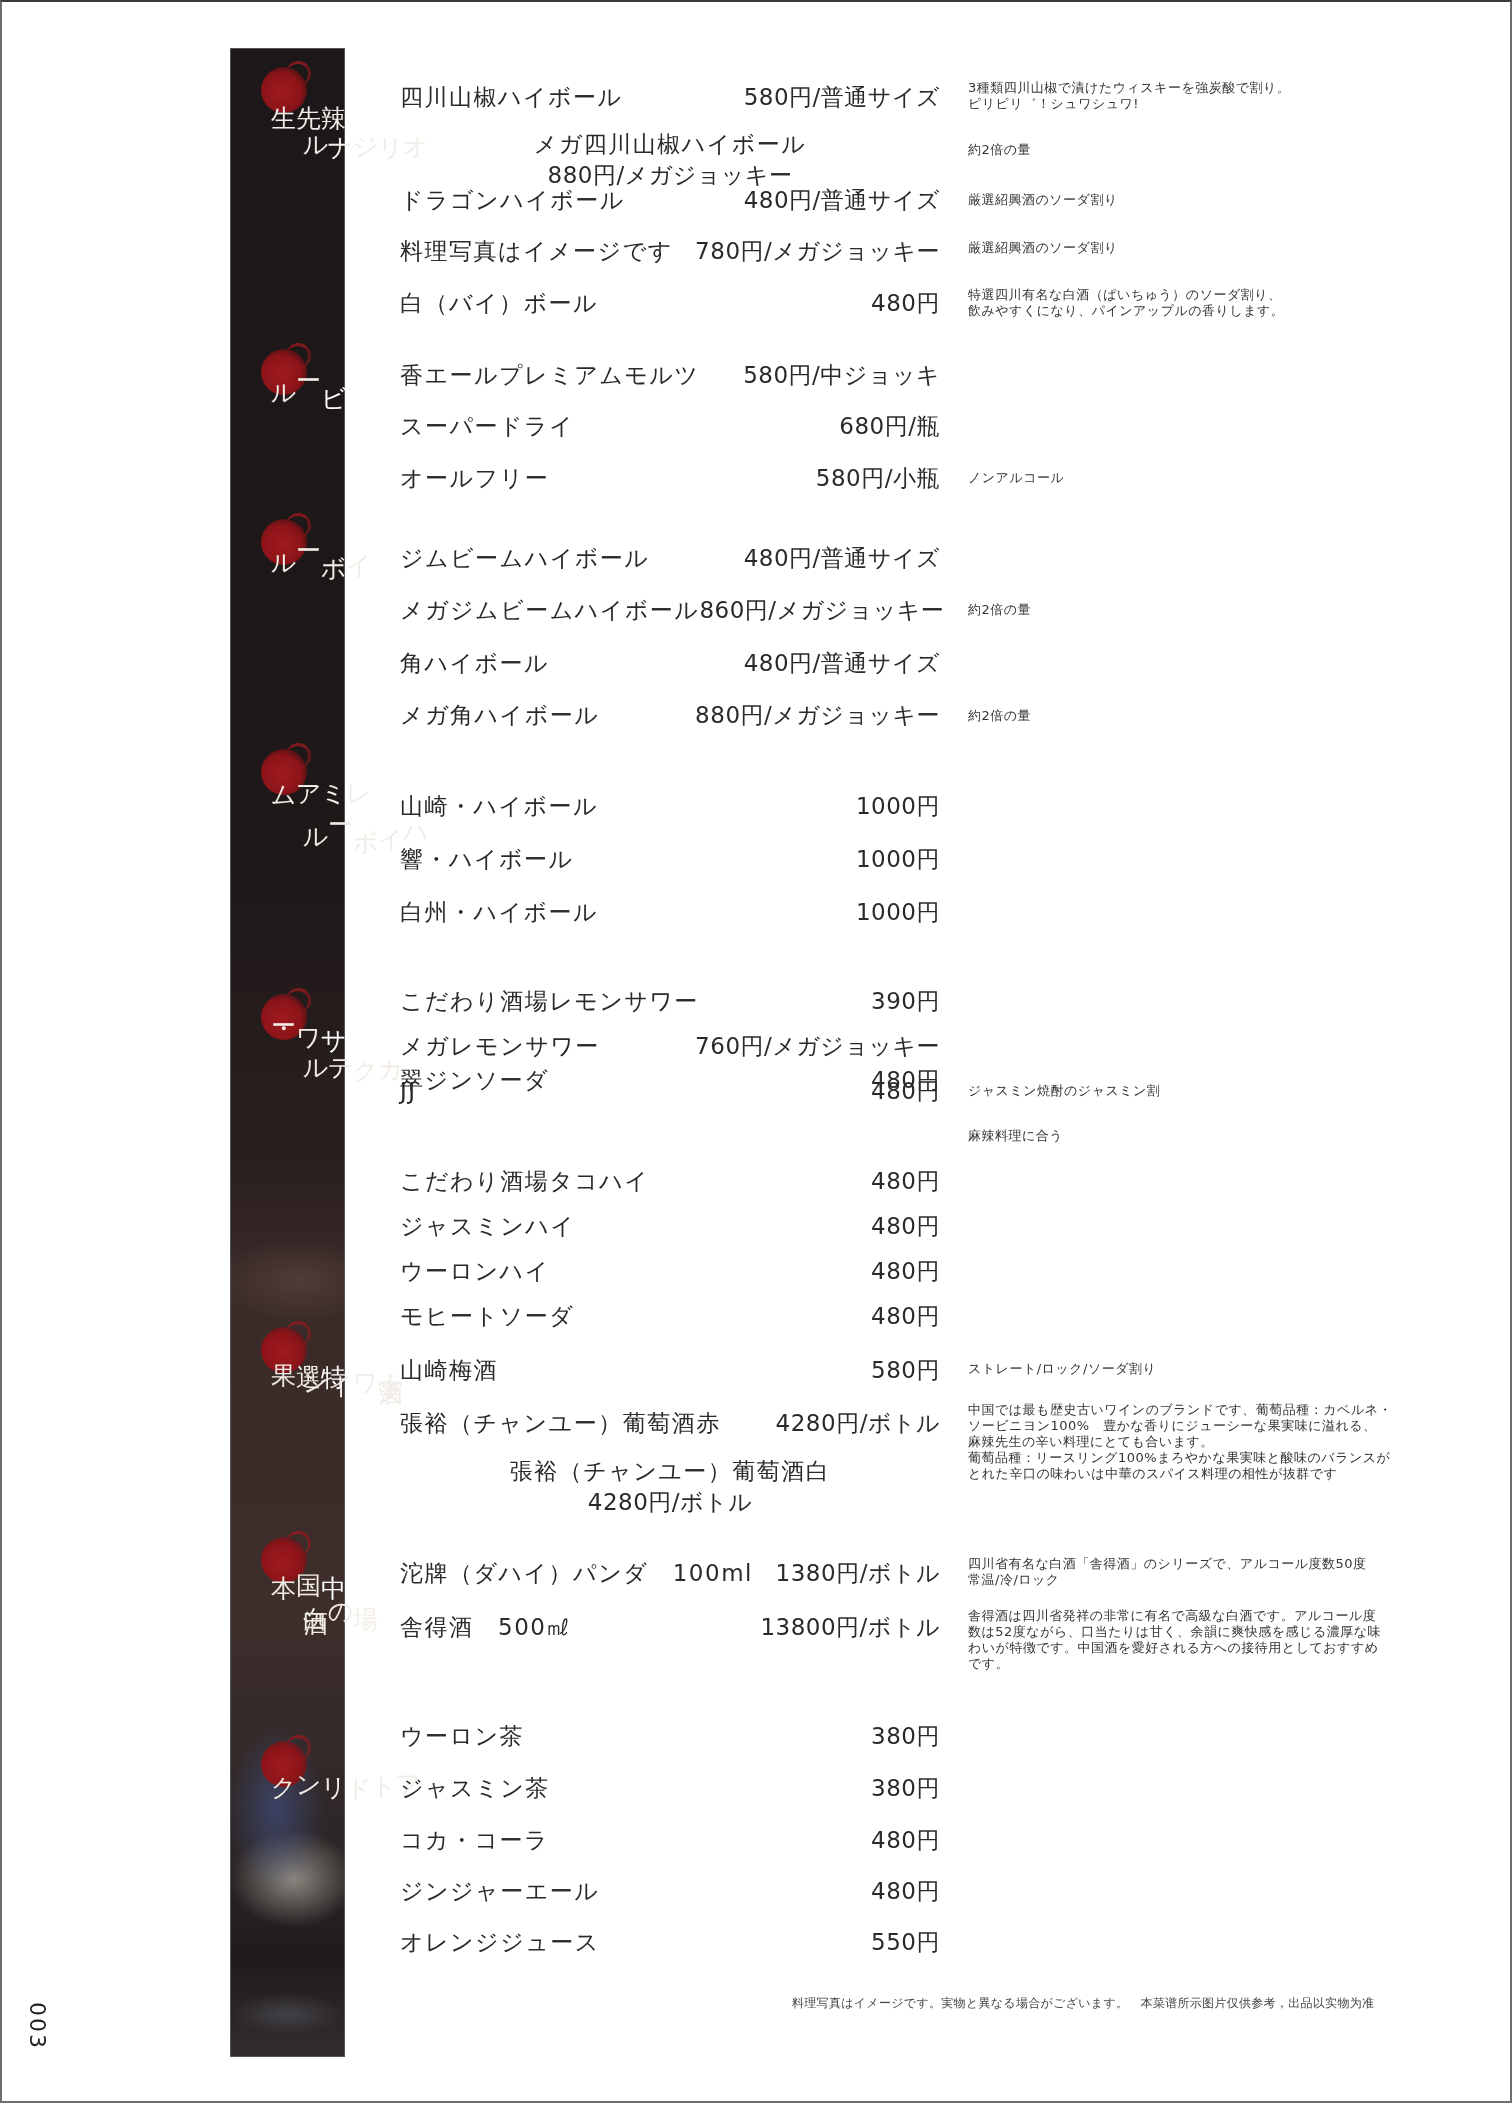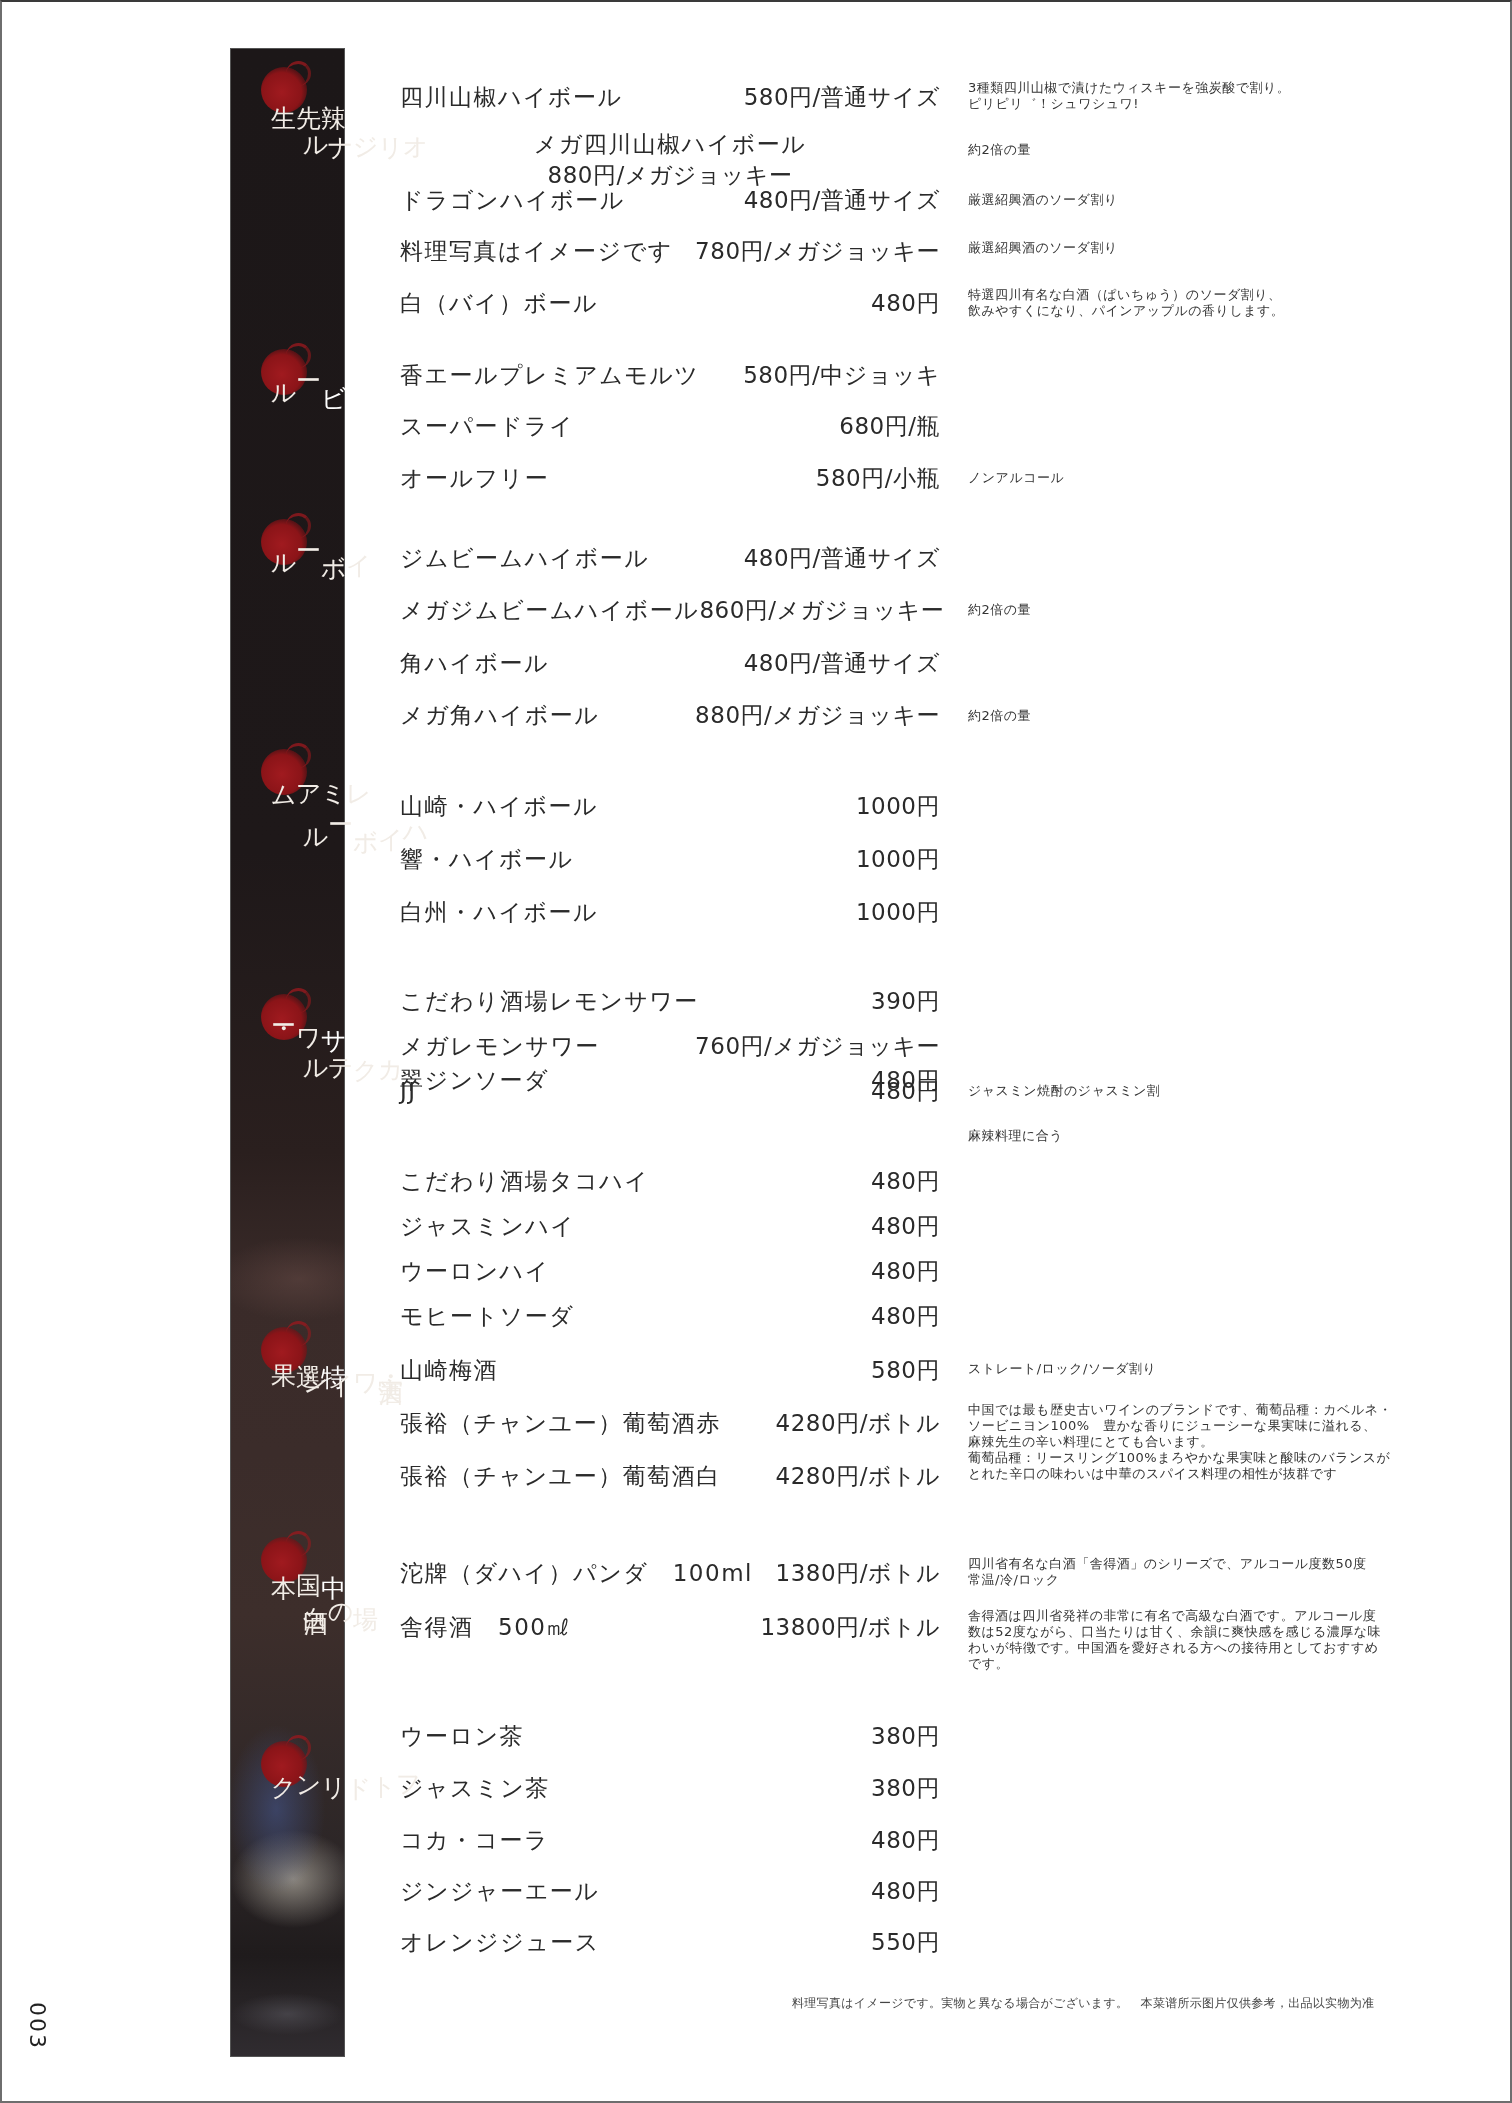--- a/index.html
+++ b/index.html
@@ -205,21 +205,21 @@
       <span class="price">480円</span>
     </div>
     <div class="item" style="top: 1350px;">
       <span class="name">山崎梅酒</span>
       <span class="price">580円</span>
     </div>
     <div class="item" style="top: 1403px;">
       <span class="name">張裕（チャンユー）葡萄酒赤</span>
       <span class="price">4280円/ボトル</span>
     </div>
-    <div class="item" style="top: 1456px;">
+    <div class="item" style="top: 1456px; flex-direction: column;">
       <span class="name">張裕（チャンユー）葡萄酒白</span>
       <span class="price">4280円/ボトル</span>
     </div>
     <div class="item" style="top: 1553px;">
       <span class="name">沱牌（ダハイ）パンダ　100ml</span>
       <span class="price">1380円/ボトル</span>
     </div>
     <div class="item" style="top: 1607px;">
       <span class="name">舎得酒　500㎖</span>
       <span class="price">13800円/ボトル</span>

